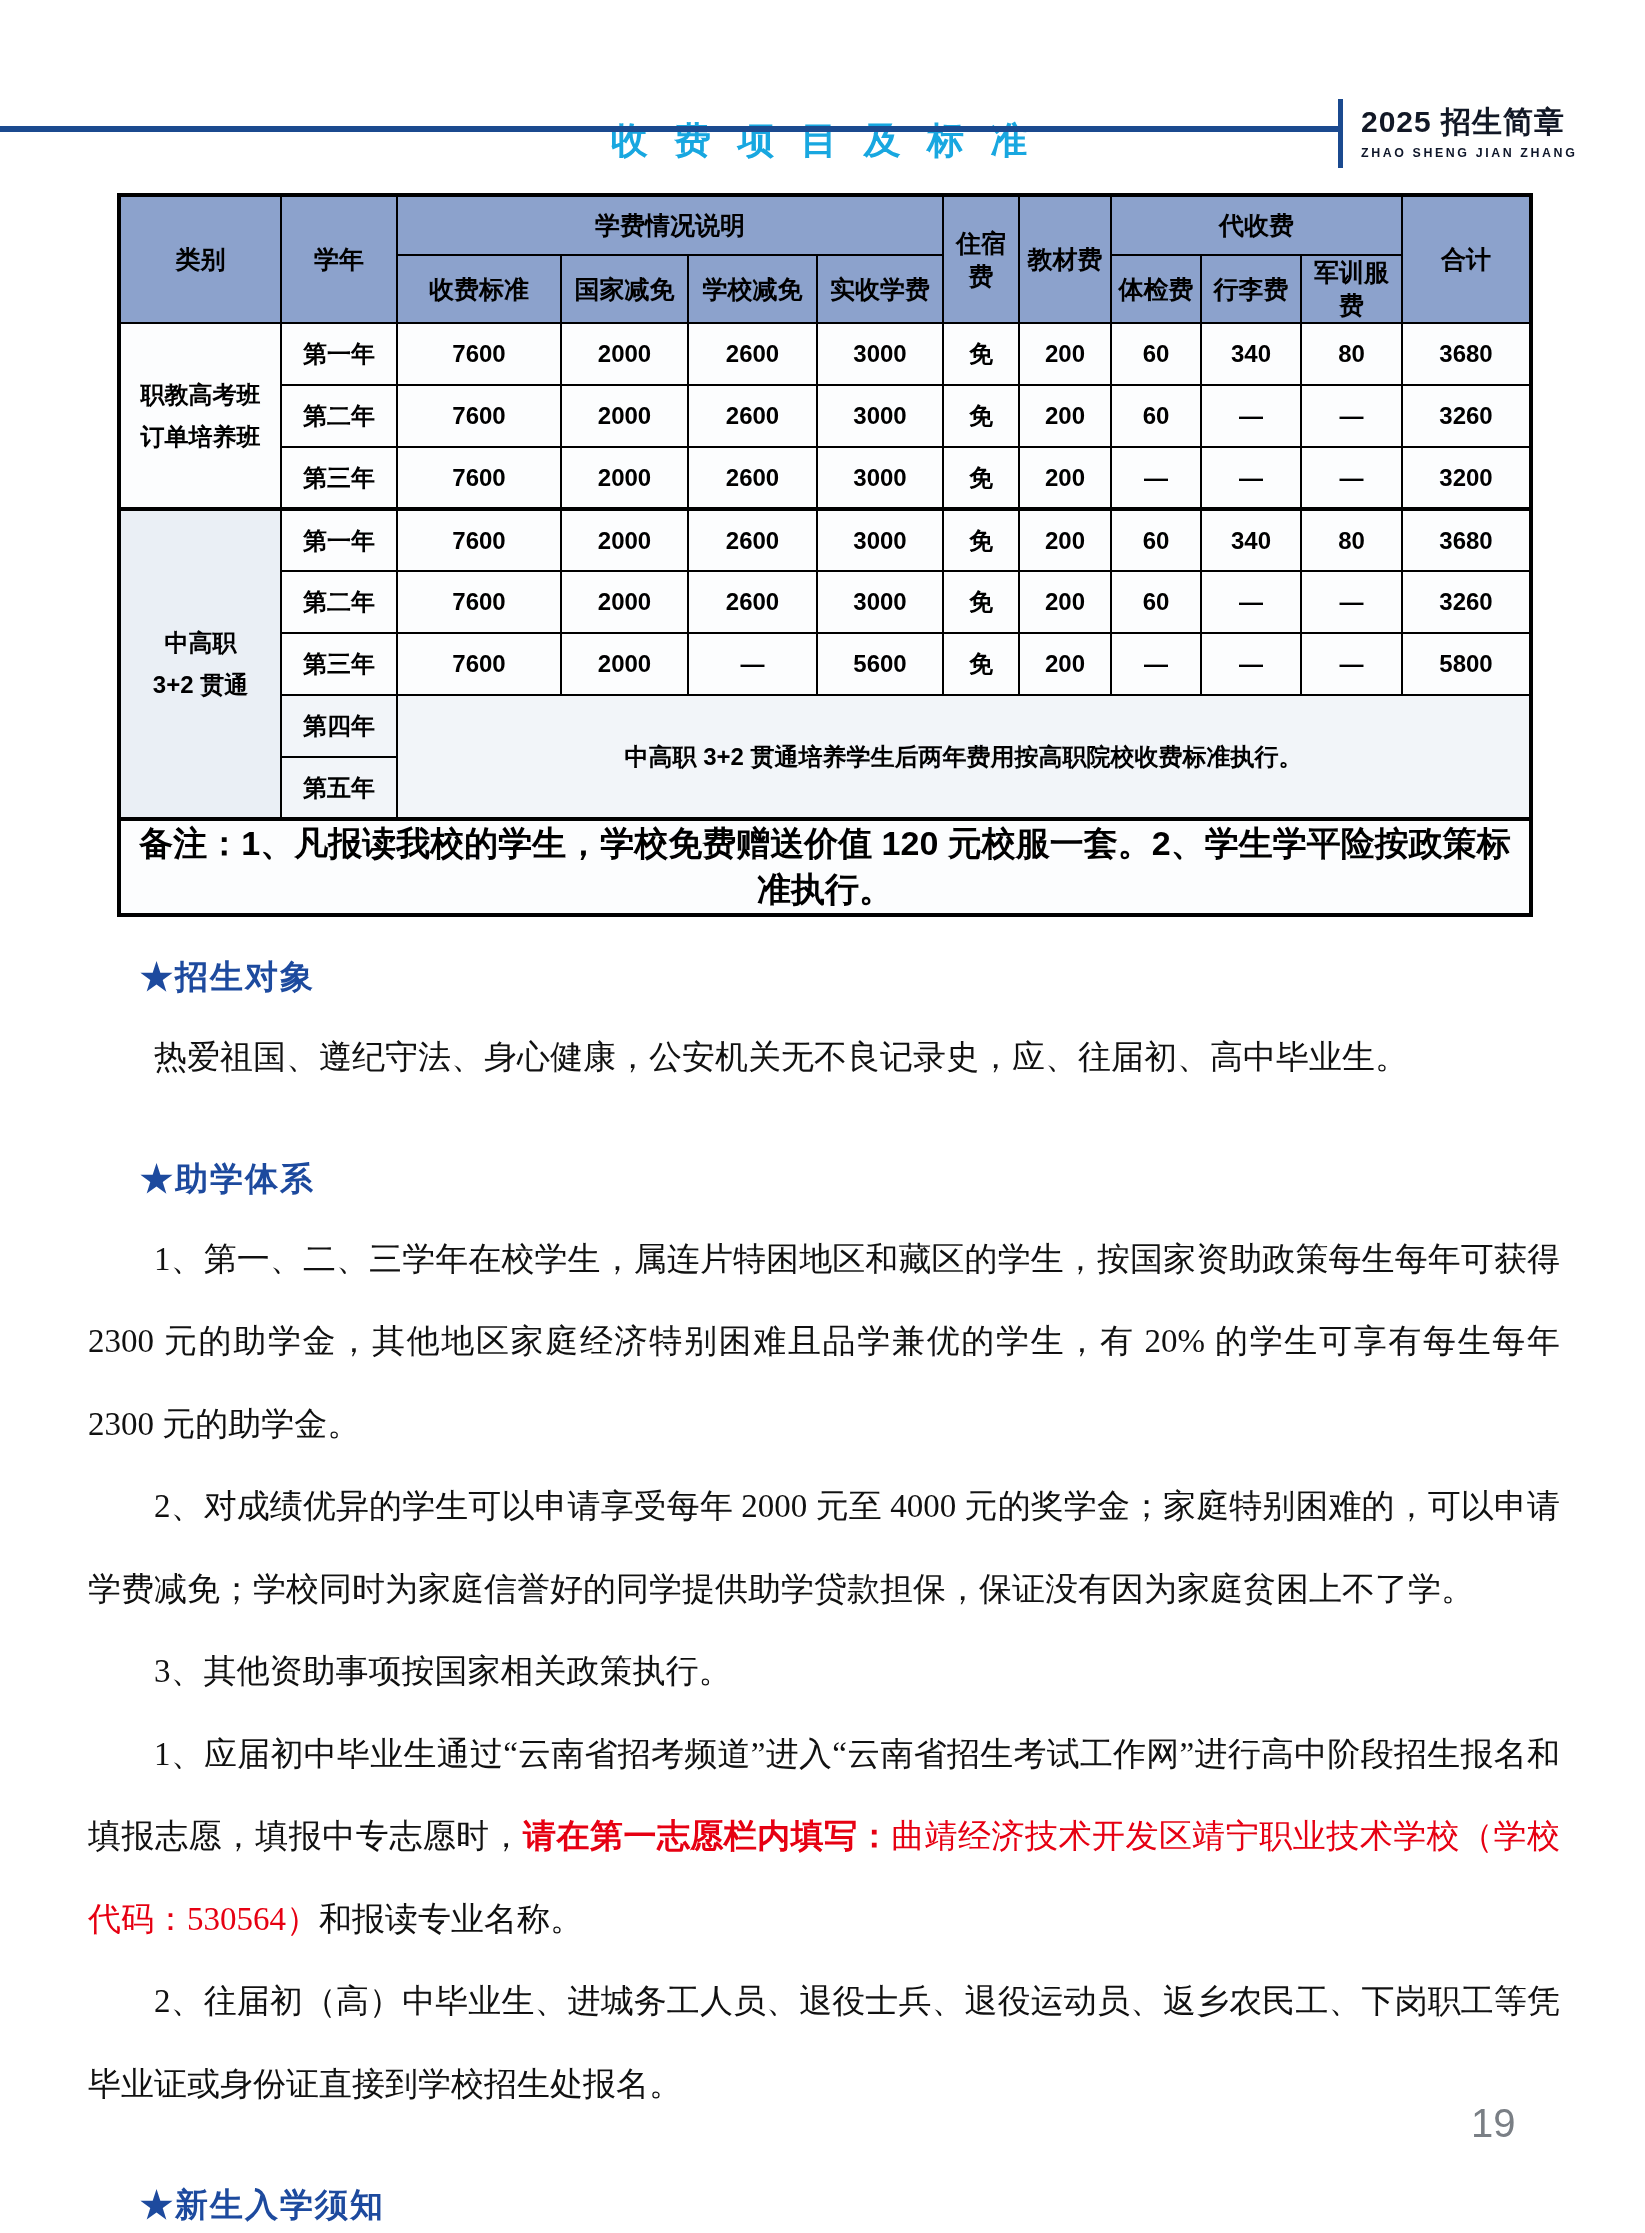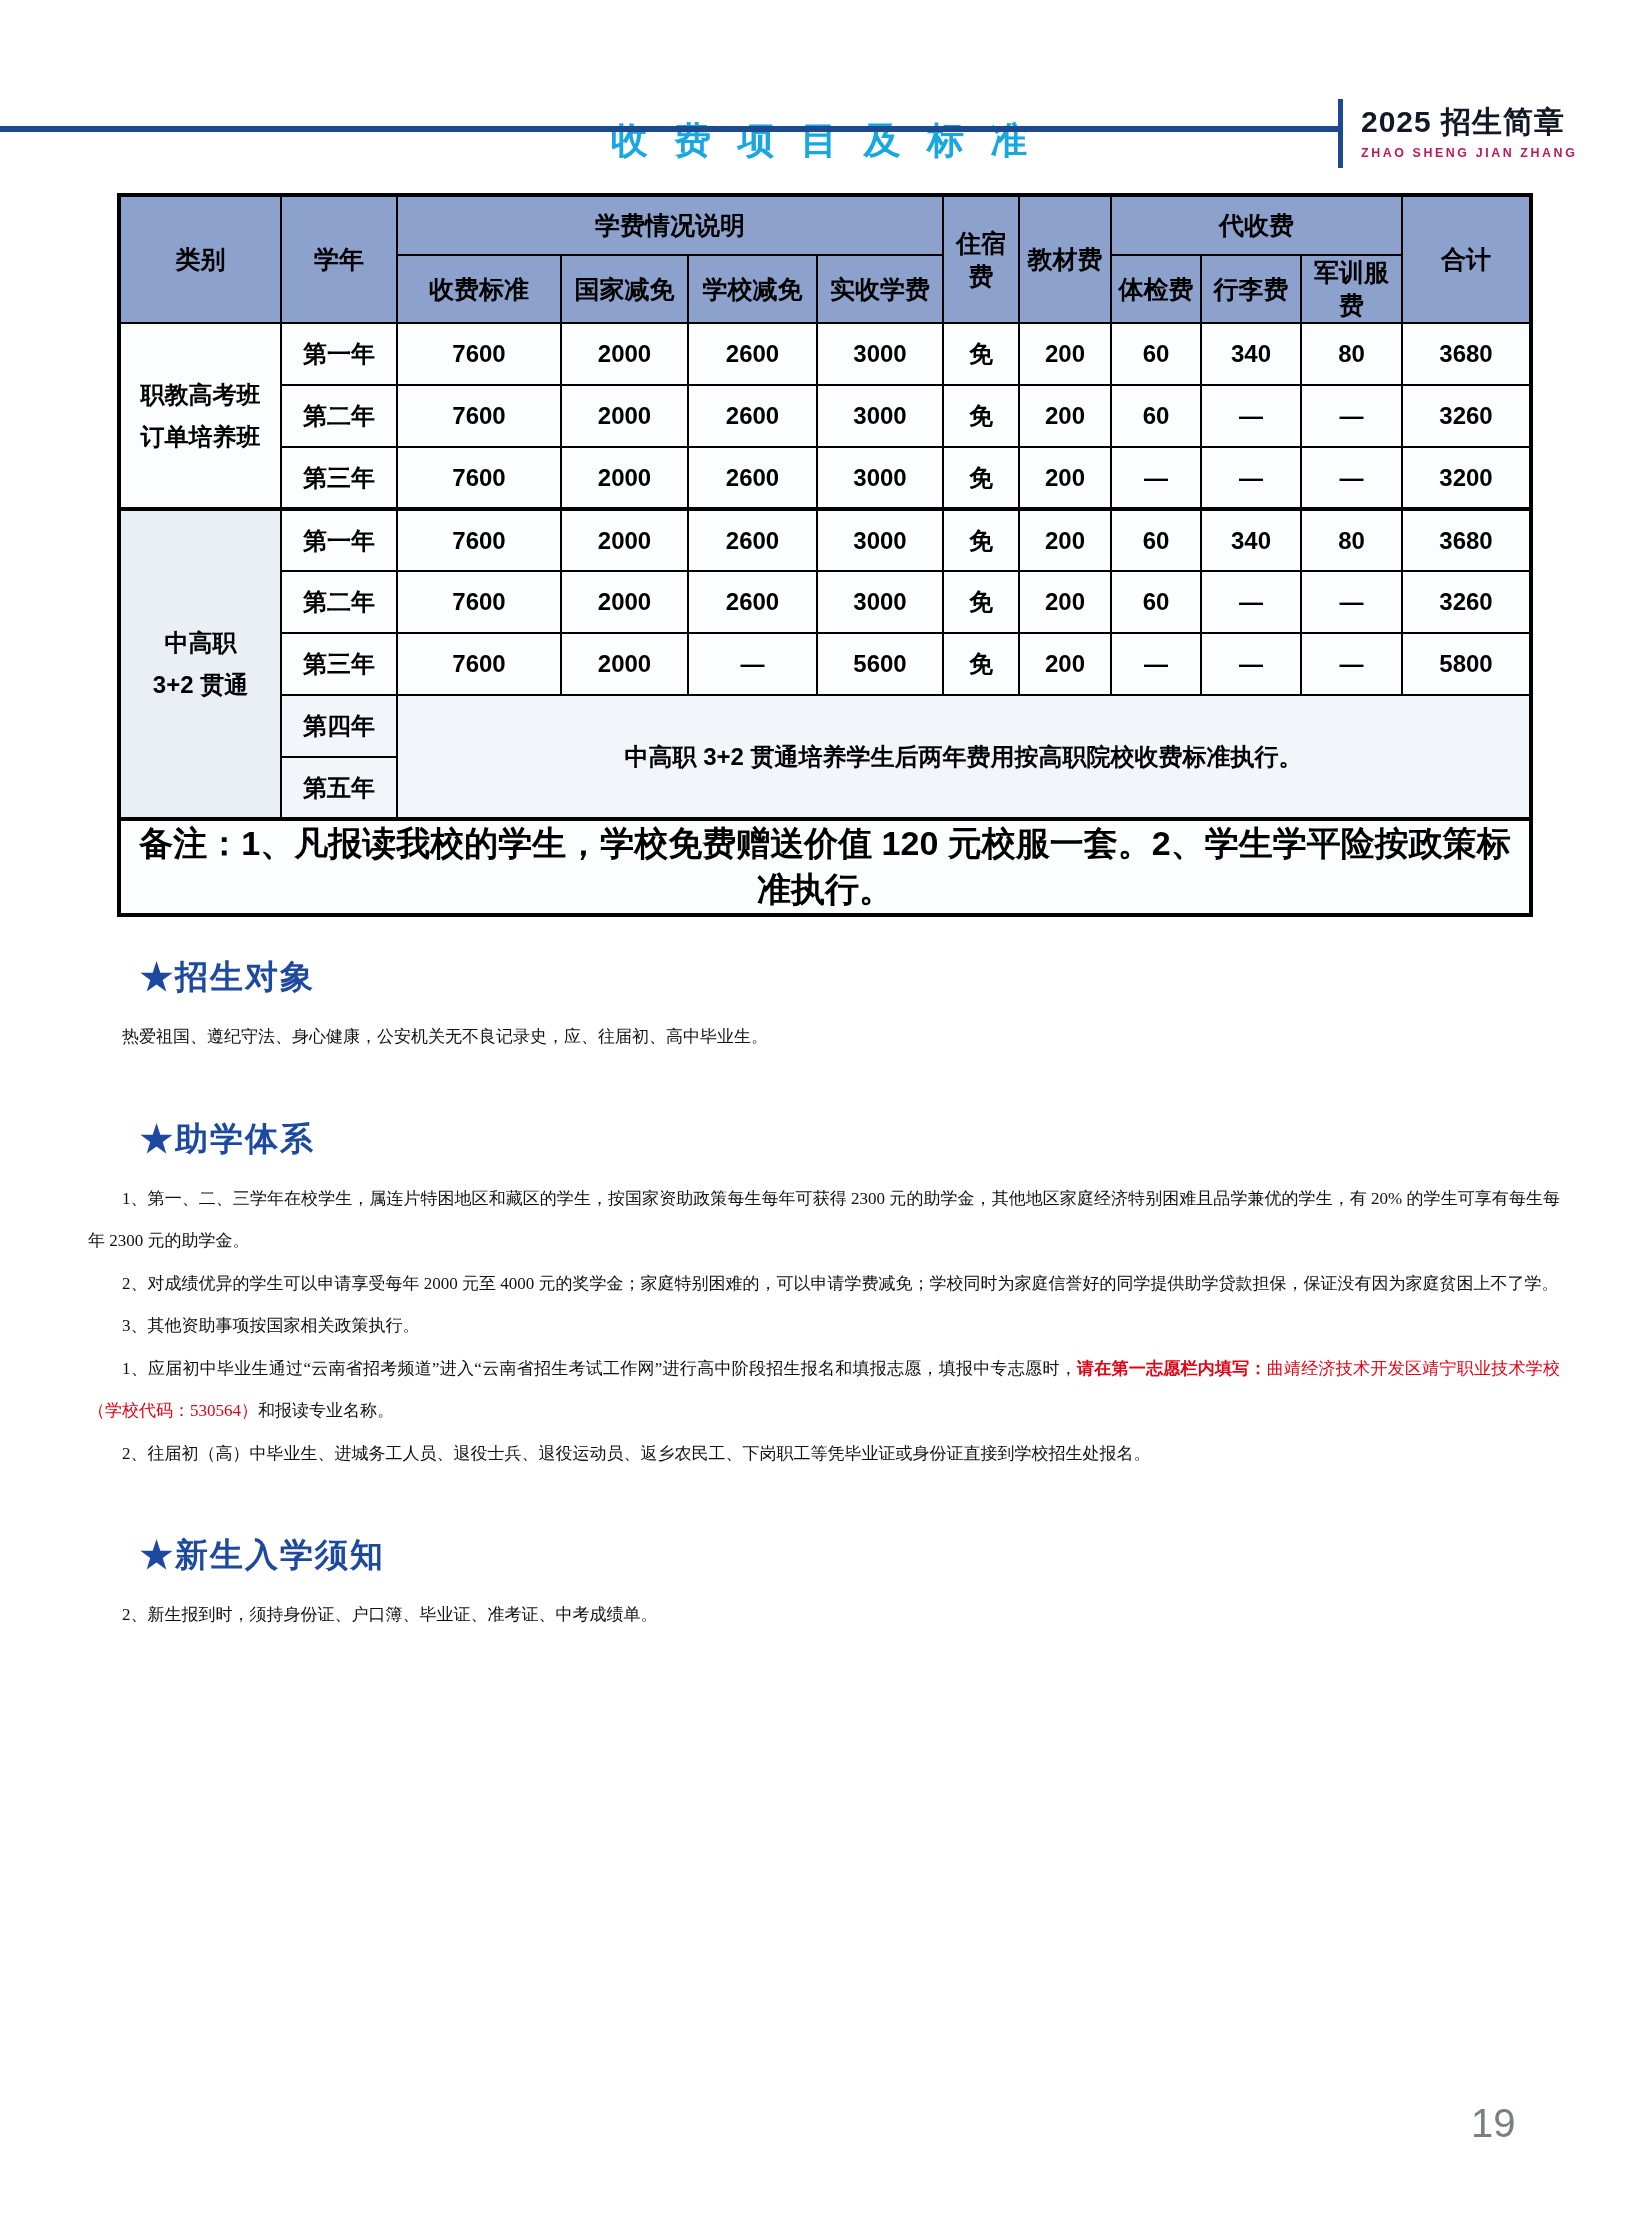--- a/index.html
+++ b/index.html
@@ -25,21 +25,21 @@
     width: 5px; height: 69px; background: #1b4a8f;
   }
   .brand {
     position: absolute; left: 1361px; top: 102px; width: 279px;
   }
   .brand-cn {
     font-size: 30px; font-weight: 700; color: #121826;
     letter-spacing: 1px; white-space: nowrap;
   }
   .brand-py {
-    margin-top: 3px; font-size: 12.4px; font-weight: 700; color: #be185d;
+    margin-top: 3px; font-size: 12.4px; font-weight: 700; color: #0f172a;
     letter-spacing: 2.6px; white-space: nowrap;
   }
   
   .doc-title {
     padding-top: 116px;
     text-align: center;
     font-size: 37px;
     font-weight: 700;
     letter-spacing: 8px;
     color: #18a7e0;
@@ -82,21 +82,21 @@
     margin: 58px 0 16px 52px;
     font-size: 33px;
     font-weight: 700;
     letter-spacing: 2px;
     color: #1d4a9e;
     font-family: "Liberation Sans", sans-serif;
   }
   .section-heading.first { margin-top: 38px; }
   .body-text p {
     font-family: "Liberation Serif", serif;
-    font-size: 17px;
+    font-size: 33px;
     line-height: 2.5;
     text-align: justify;
     text-indent: 2em;
     color: #111111;
   }
   .red-bold {
     color: #e60012; font-weight: 700;
     font-family: "Liberation Sans", sans-serif;
   }
   .red-plain { color: #e60012; }

